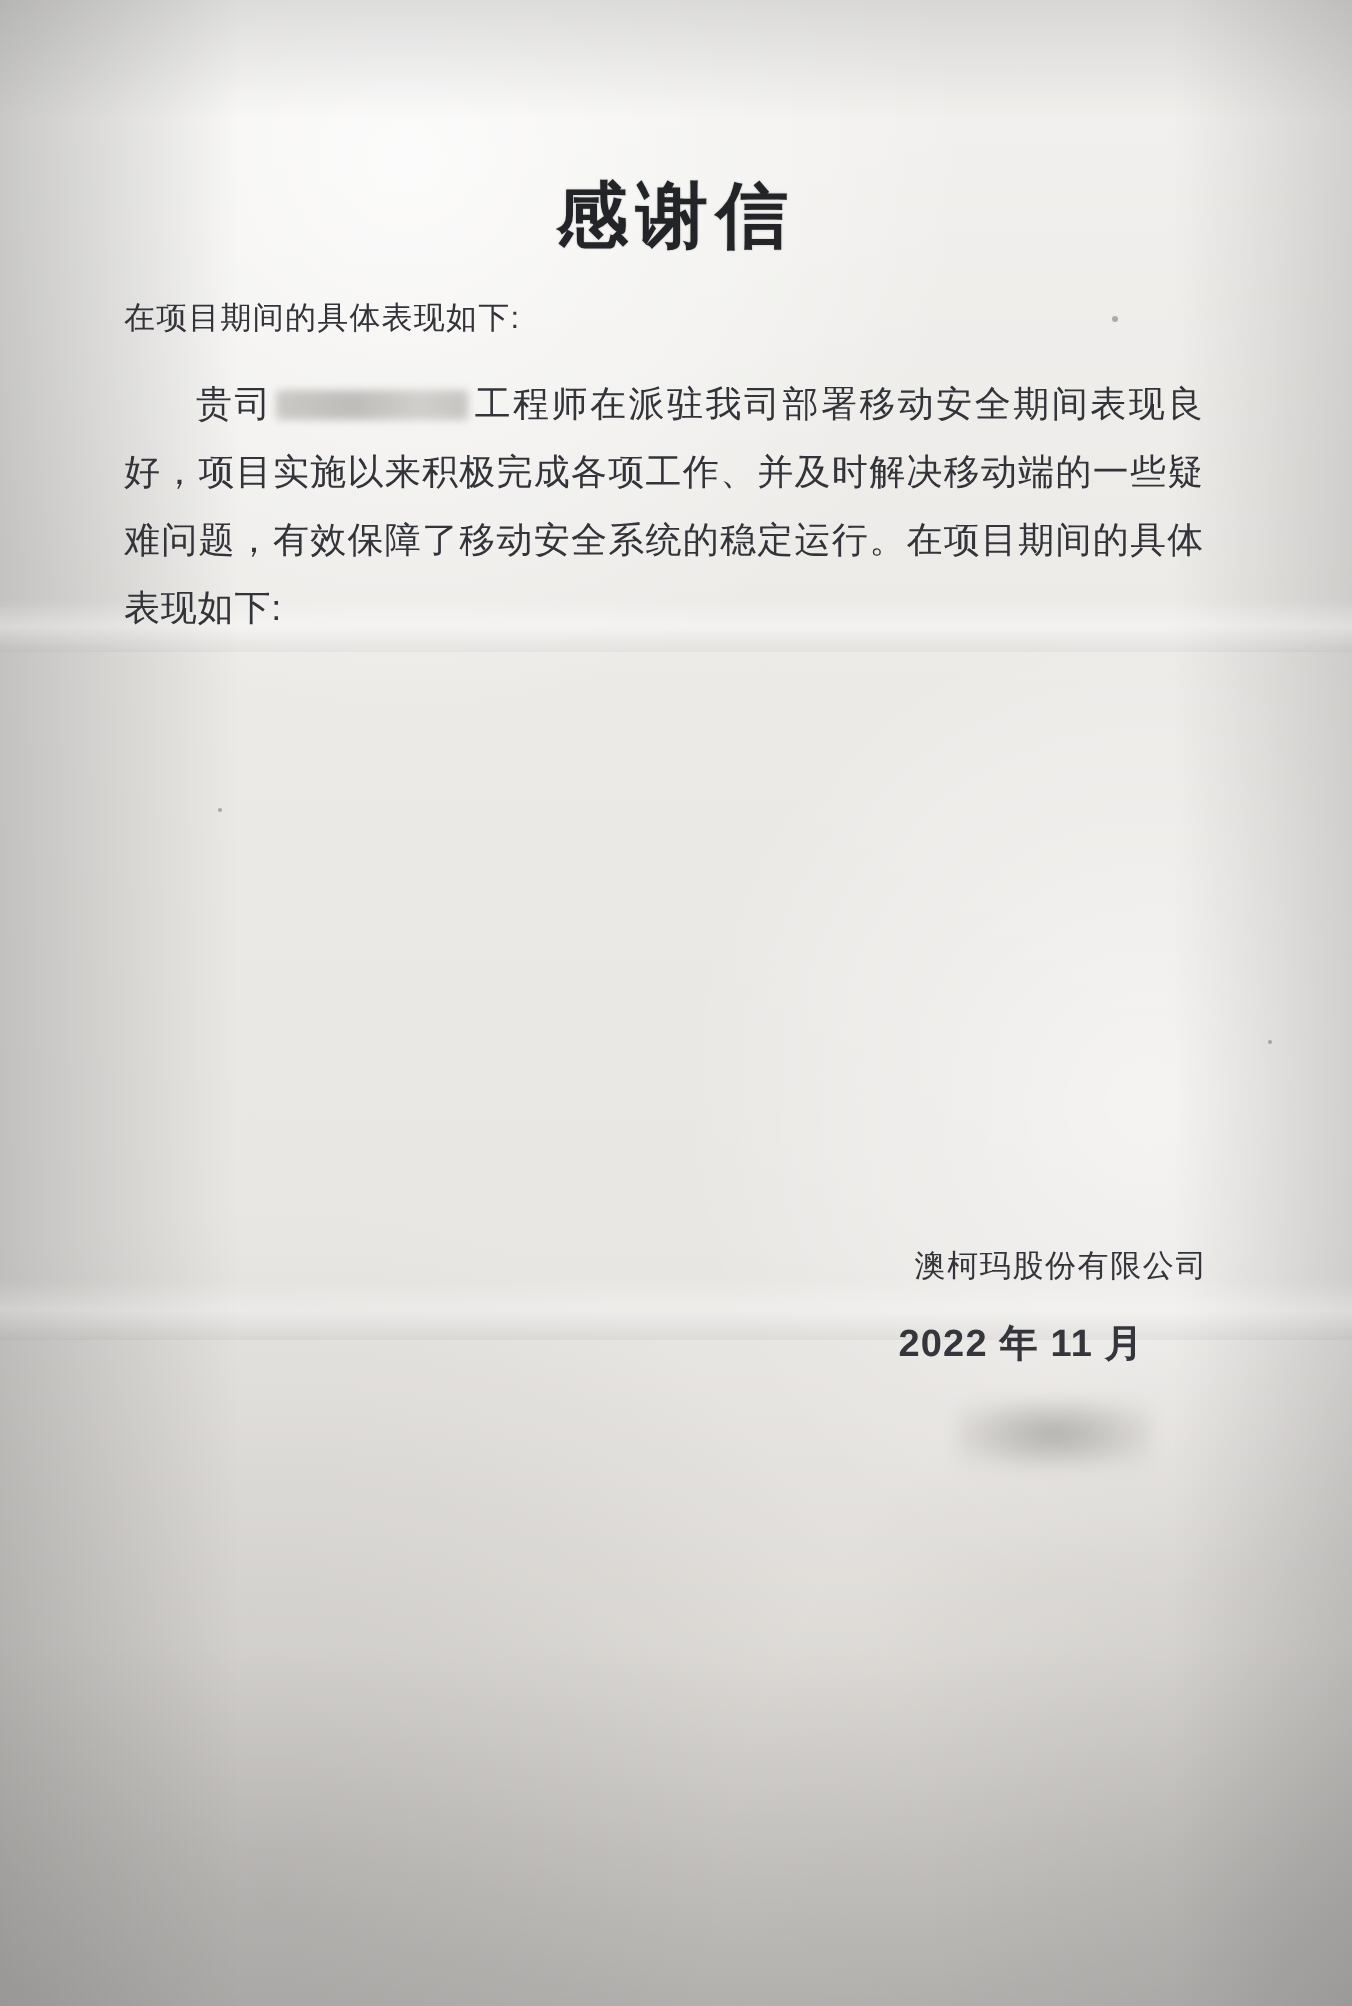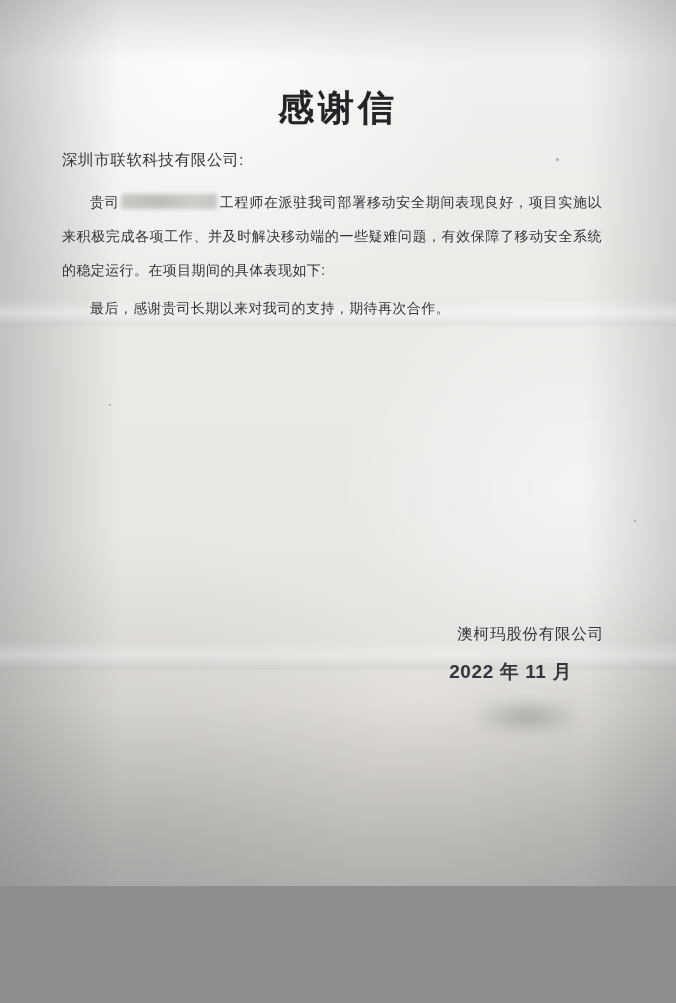--- a/index.html
+++ b/index.html
@@ -7,21 +7,21 @@
     padding: 0;
     background: #8e8e8e;
   }
   body {
     font-family: "Liberation Sans", sans-serif;
   }
 
   .page {
     position: relative;
     width: 676px;
-    height: 886px;
+    height: 1003px;
     overflow: hidden;
     background: #d946ef;
   }
 
   
   .paper {
     position: absolute;
     inset: 0;
     background:
       radial-gradient(ellipse 60% 40% at 30% 8%, rgba(255,255,255,0.75), rgba(255,255,255,0) 70%),
@@ -94,21 +94,21 @@
 
   .salutation {
     font-size: 15.5px;
     line-height: 30px;
     letter-spacing: 0.6px;
     color: #33343a;
     margin-bottom: 10px;
   }
 
   .para {
-    font-size: 14px;
+    font-size: 18px;
     line-height: 34px;
     letter-spacing: 0.4px;
     color: #33343a;
     text-align: justify;
     margin: 0 16px 4px 0;
   }
   .para.indent { text-indent: 2em; }
 
   .redacted {
     display: inline-block;
@@ -174,30 +174,29 @@
   <div class="shade-bottom"></div>
   <div class="crease c1"></div>
   <div class="crease c2"></div>
 
   <div class="content">
 
     <div class="doc-title">感谢信</div>
 
     <div class="body-block">
 
-      <div class="salutation">深圳市联软科技有限公司:</div>
+      <div class="salutation">在项目期间的具体表现如下:</div>
 
       <p class="para indent">
         <span>贵司</span><span class="redacted"></span><span>工程师在派驻我司部署移动安全期间表现良好，项目实施以来积极完成各项工作、并及时解决移动端的一些疑难问题，有效保障了移动安全系统的稳定运行。在项目期间的具体表现如下:</span>
       </p>
 
 
 
 
-      <p class="para indent">最后，感谢贵司长期以来对我司的支持，期待再次合作。</p>
     </div>
 
     <div class="signature">澳柯玛股份有限公司</div>
 
     <div class="sig-date">2022 年 11 月</div>
 
     <div class="stamp-smudge"></div>
 
     <div class="spec-dot d1"></div>
     <div class="spec-dot d2"></div>

